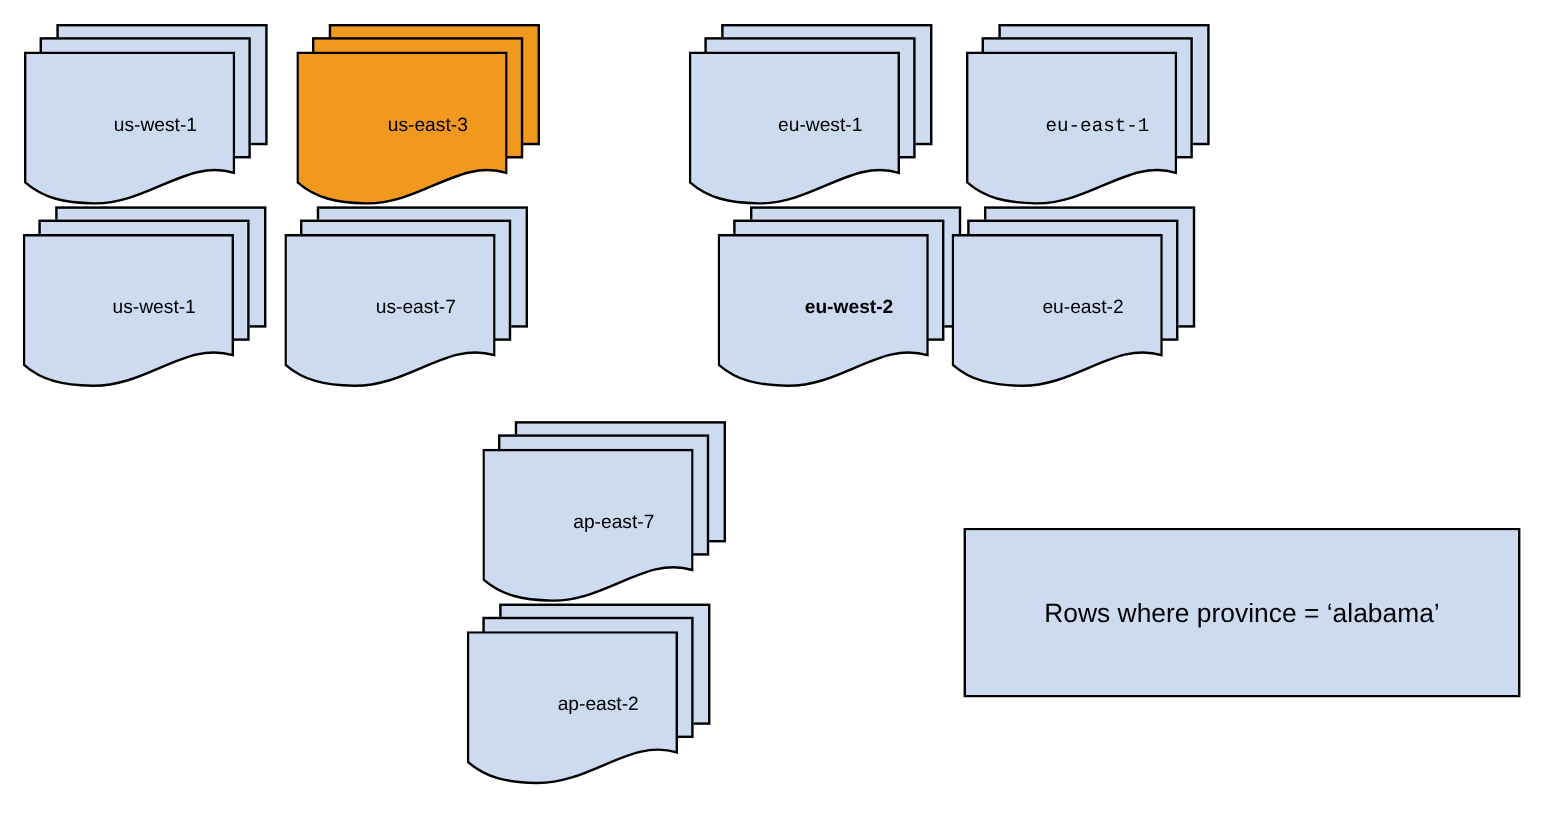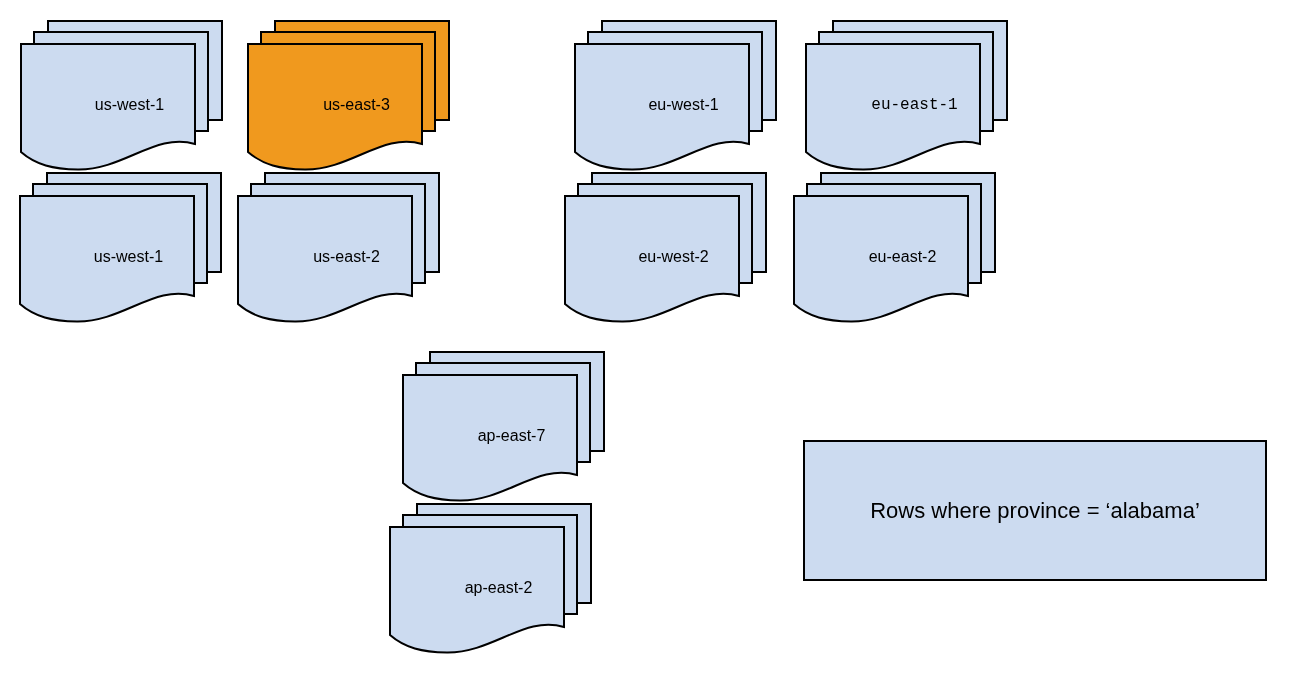--- a/index.html
+++ b/index.html
@@ -125,23 +125,23 @@
       <path class="doc-path" d="M1,1 L175,1 L175,101 C136,89 104,127 58,126.5 C33,126 16,122 1,109 Z"></path>
     </svg>
     <div class="stack-label">us-west-1</div>
   </div>
       <div class="stack variant-blue" style="left: 237px; top: 172px;">
     <div class="sheet back"></div>
     <div class="sheet middle"></div>
     <svg class="front-doc" width="176" height="129" viewBox="0 0 176 129" aria-hidden="true">
       <path class="doc-path" d="M1,1 L175,1 L175,101 C136,89 104,127 58,126.5 C33,126 16,122 1,109 Z"></path>
     </svg>
-    <div class="stack-label">us-east-2</div>
+    <div class="stack-label">us-east-7</div>
   </div>
-      <div class="stack variant-blue" style="left: 564px; top: 172px;">
+      <div class="stack variant-blue" style="left: 598px; top: 172px; font-weight: bold;">
     <div class="sheet back"></div>
     <div class="sheet middle"></div>
     <svg class="front-doc" width="176" height="129" viewBox="0 0 176 129" aria-hidden="true">
       <path class="doc-path" d="M1,1 L175,1 L175,101 C136,89 104,127 58,126.5 C33,126 16,122 1,109 Z"></path>
     </svg>
     <div class="stack-label">eu-west-2</div>
   </div>
       <div class="stack variant-blue" style="left: 793px; top: 172px; text-align: center;">
     <div class="sheet back"></div>
     <div class="sheet middle"></div>

